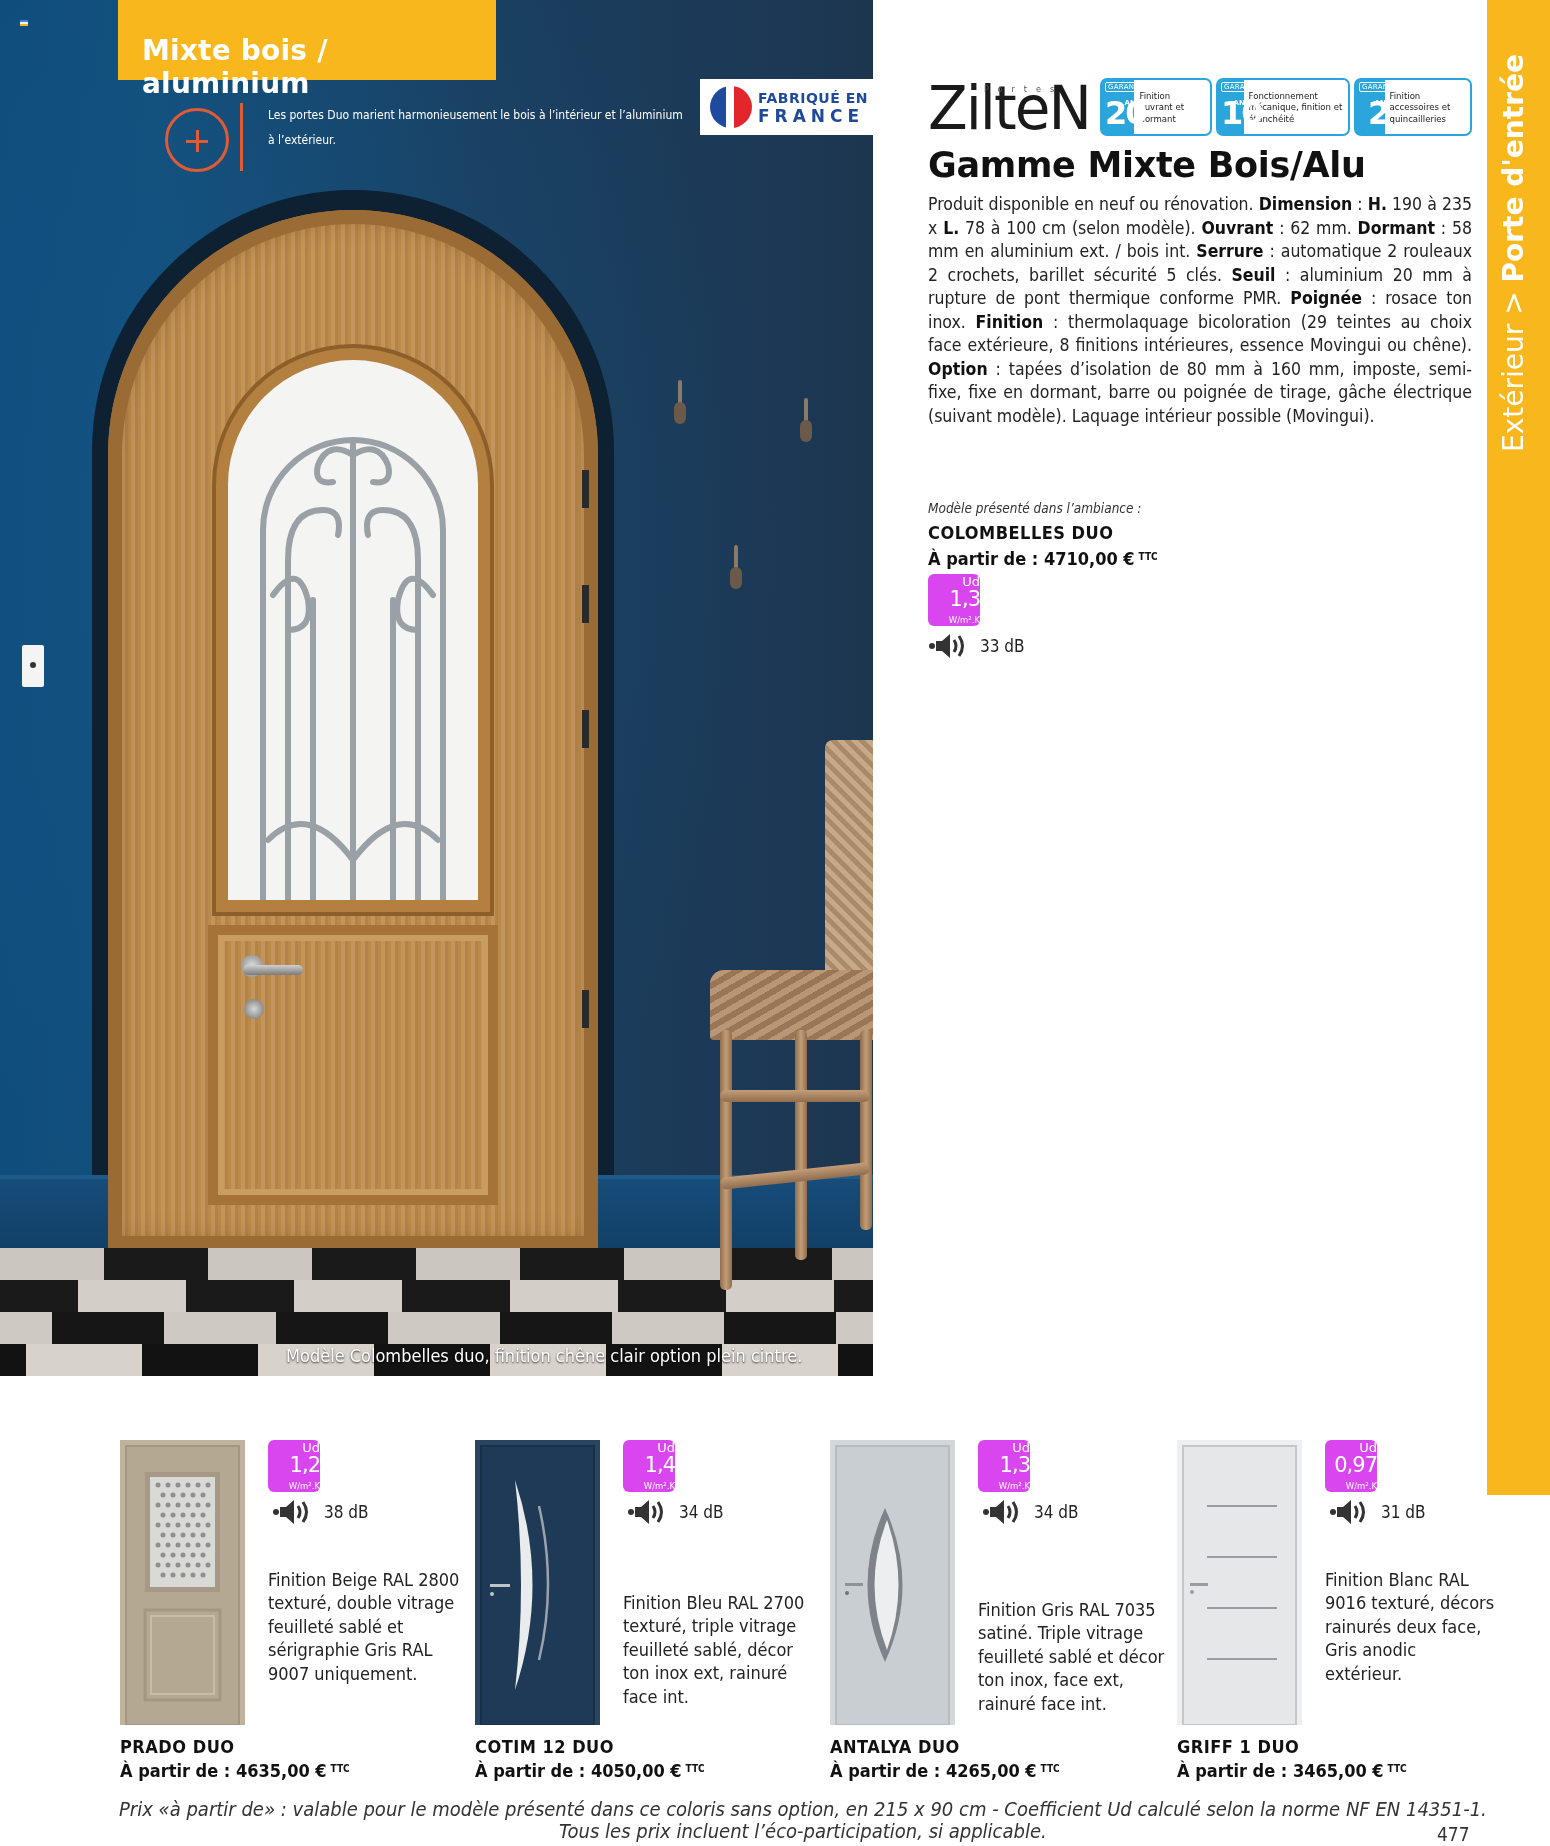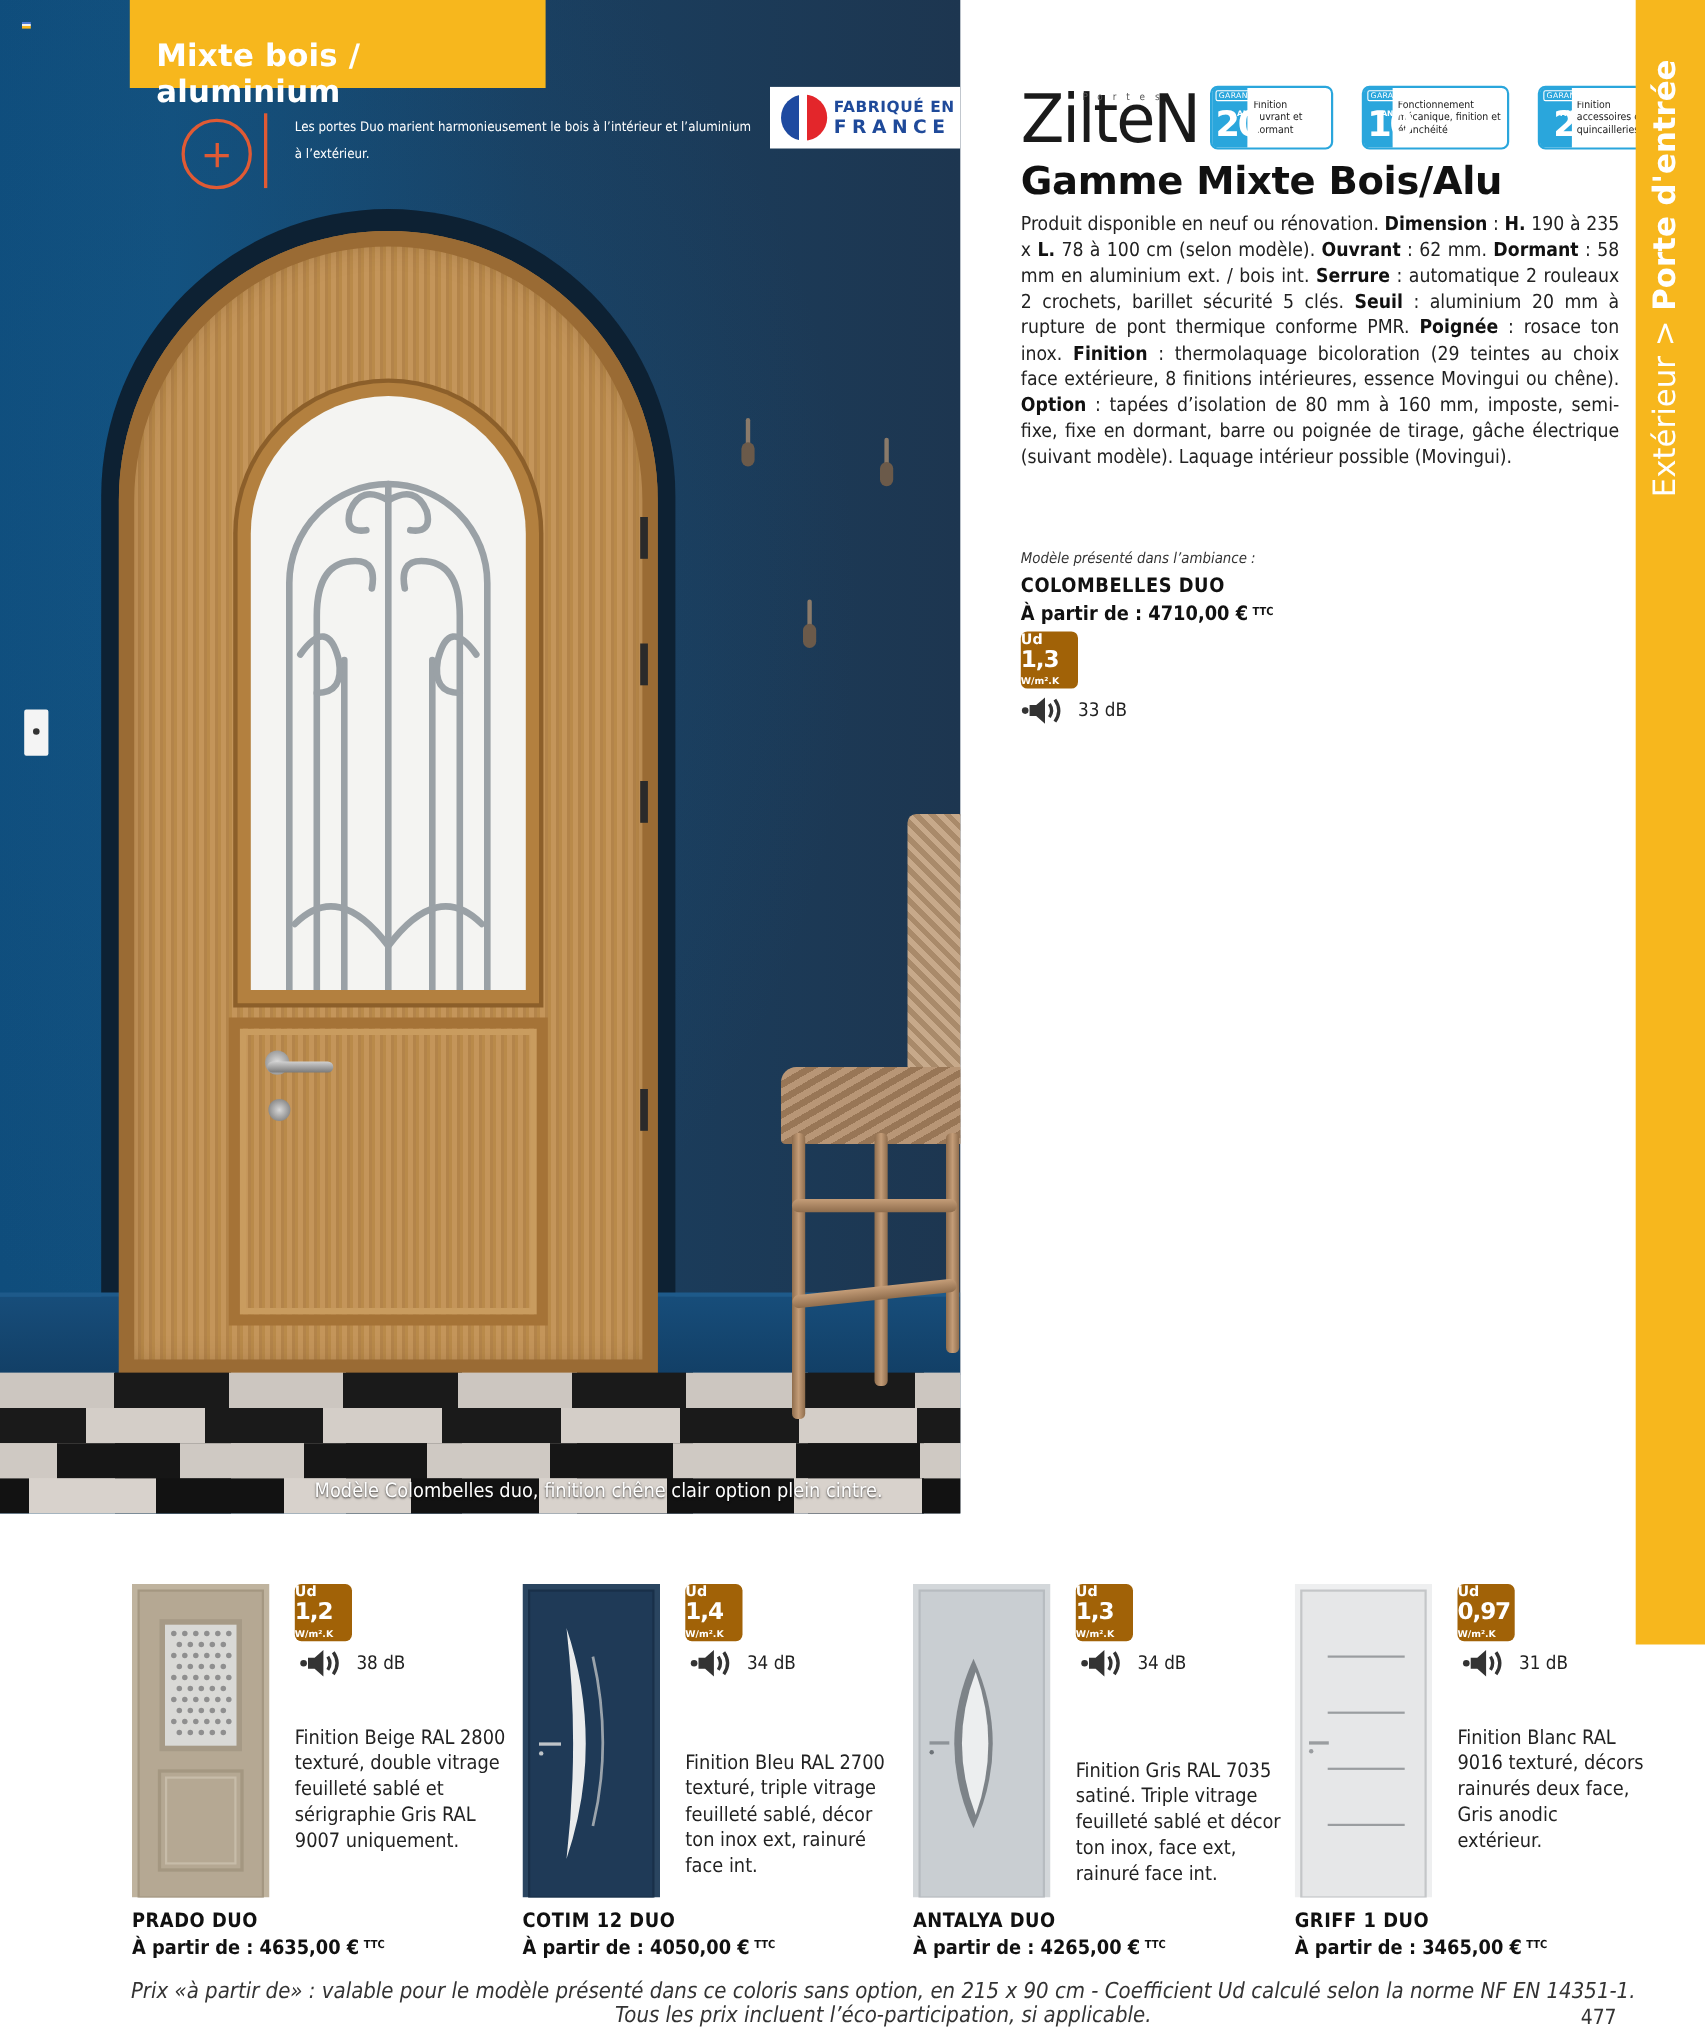--- a/index.html
+++ b/index.html
@@ -82,40 +82,40 @@
 
   .hero-caption { position: absolute; left: 286px; top: 1333px; font-size: 18px; color: #ffffff;
     text-shadow: 0 1px 2px rgba(0,0,0,0.8); margin-top: 12px; }
 
   
   .brand { position: absolute; left: 928px; top: 78px; width: 170px; height: 60px; }
   .brand-name { position: absolute; left: 0; top: 0; font-family: "DejaVu Sans", sans-serif; font-size: 58px; font-weight: normal;
     letter-spacing: -2px; color: #1a1a1a; line-height: 60px; transform: scaleY(1.05); }
   .brand-sub { position: absolute; left: 56px; top: 6px; font-size: 9px; letter-spacing: 9px; color: #555; }
 
-  .guarantees { position: absolute; left: 1100px; top: 78px; display: flex; gap: 26px; }
+  .guarantees { position: absolute; left: 1100px; top: 78px; display: flex; gap: 4px; }
   .guar { position: relative; height: 58px; border: 2px solid #2aa6dc; border-radius: 7px; background: #fff; display: flex; }
   .guar .blue { width: 58px; height: 100%; background: #2aa6dc; border-radius: 4px 0 0 4px; position: relative; color: #fff; }
   .guar .blue .g-label { position: absolute; left: 3px; top: 2px; font-size: 7px; font-family: "DejaVu Sans", sans-serif;
     border: 1px solid #ffffff; padding: 0 2px; border-radius: 2px; letter-spacing: 0.3px; }
   .guar .blue .g-num { position: absolute; left: 3px; top: 14px; font-family: "DejaVu Sans", sans-serif; font-weight: bold; font-size: 32px; letter-spacing: -2px; line-height: 38px; }
   .guar .blue .g-ans { position: absolute; right: 3px; top: 18px; font-family: "DejaVu Sans", sans-serif; font-weight: bold; font-size: 7px; line-height: 10px; width: 7px; text-align: center; }
   .guar .g-desc { padding: 4px 5px; font-size: 9.5px; line-height: 11.5px; font-family: "DejaVu Sans Condensed", "DejaVu Sans", sans-serif; color: #1a1a1a; display: flex; align-items: center; }
   .guar.g1 { width: 112px; } .guar.g2 { width: 134px; } .guar.g3 { width: 118px; }
 
   .product-title { position: absolute; left: 928px; top: 145px; font-family: "DejaVu Sans", sans-serif; font-weight: bold; font-size: 35px; color: #111; letter-spacing: -0.3px; }
   .spec { position: absolute; left: 928px; top: 193px; width: 544px; font-size: 17.5px; line-height: 23.5px; text-align: justify; color: #222; }
   .spec b { font-weight: bold; color: #111; }
 
   .featured { position: absolute; left: 928px; top: 498px; width: 400px; }
   .featured .f-intro { font-size: 13.5px; font-style: italic; color: #333; line-height: 20px; }
   .featured .f-name { font-weight: bold; font-size: 18px; color: #111; letter-spacing: 0.5px; line-height: 26px; margin-top: 2px; }
   .featured .f-price { font-weight: bold; font-size: 18px; color: #111; line-height: 26px; }
 
-  .ud-badge { position: relative; width: 52px; height: 52px; background: #a16207; border-radius: 6px; color: #fff; text-align: left; font-family: "DejaVu Sans", sans-serif; font-weight: bold; }
+  .ud-badge { position: relative; width: 52px; height: 52px; background: #d946ef; border-radius: 6px; color: #fff; text-align: right; font-family: "DejaVu Sans", sans-serif; font-weight: normal; }
   .ud-badge .ud-l { position: absolute; left: 0; right: 0; top: 1px; font-size: 13px; line-height: 14px; }
   .ud-badge .ud-v { position: absolute; left: 0; right: 0; top: 13px; font-size: 21px; line-height: 24px; letter-spacing: -1px; }
   .ud-badge .ud-u { position: absolute; left: 0; right: 0; bottom: 1px; font-size: 8.5px; line-height: 10px; }
 
   .sound { display: flex; align-items: center; gap: 10px; height: 32px; }
   .sound .db { font-size: 17px; color: #222; }
   .speaker-icon { width: 42px; height: 30px; }
 
   .sup { font-size: 10px; vertical-align: top; position: relative; top: -2px; margin-left: 4px; }
 

